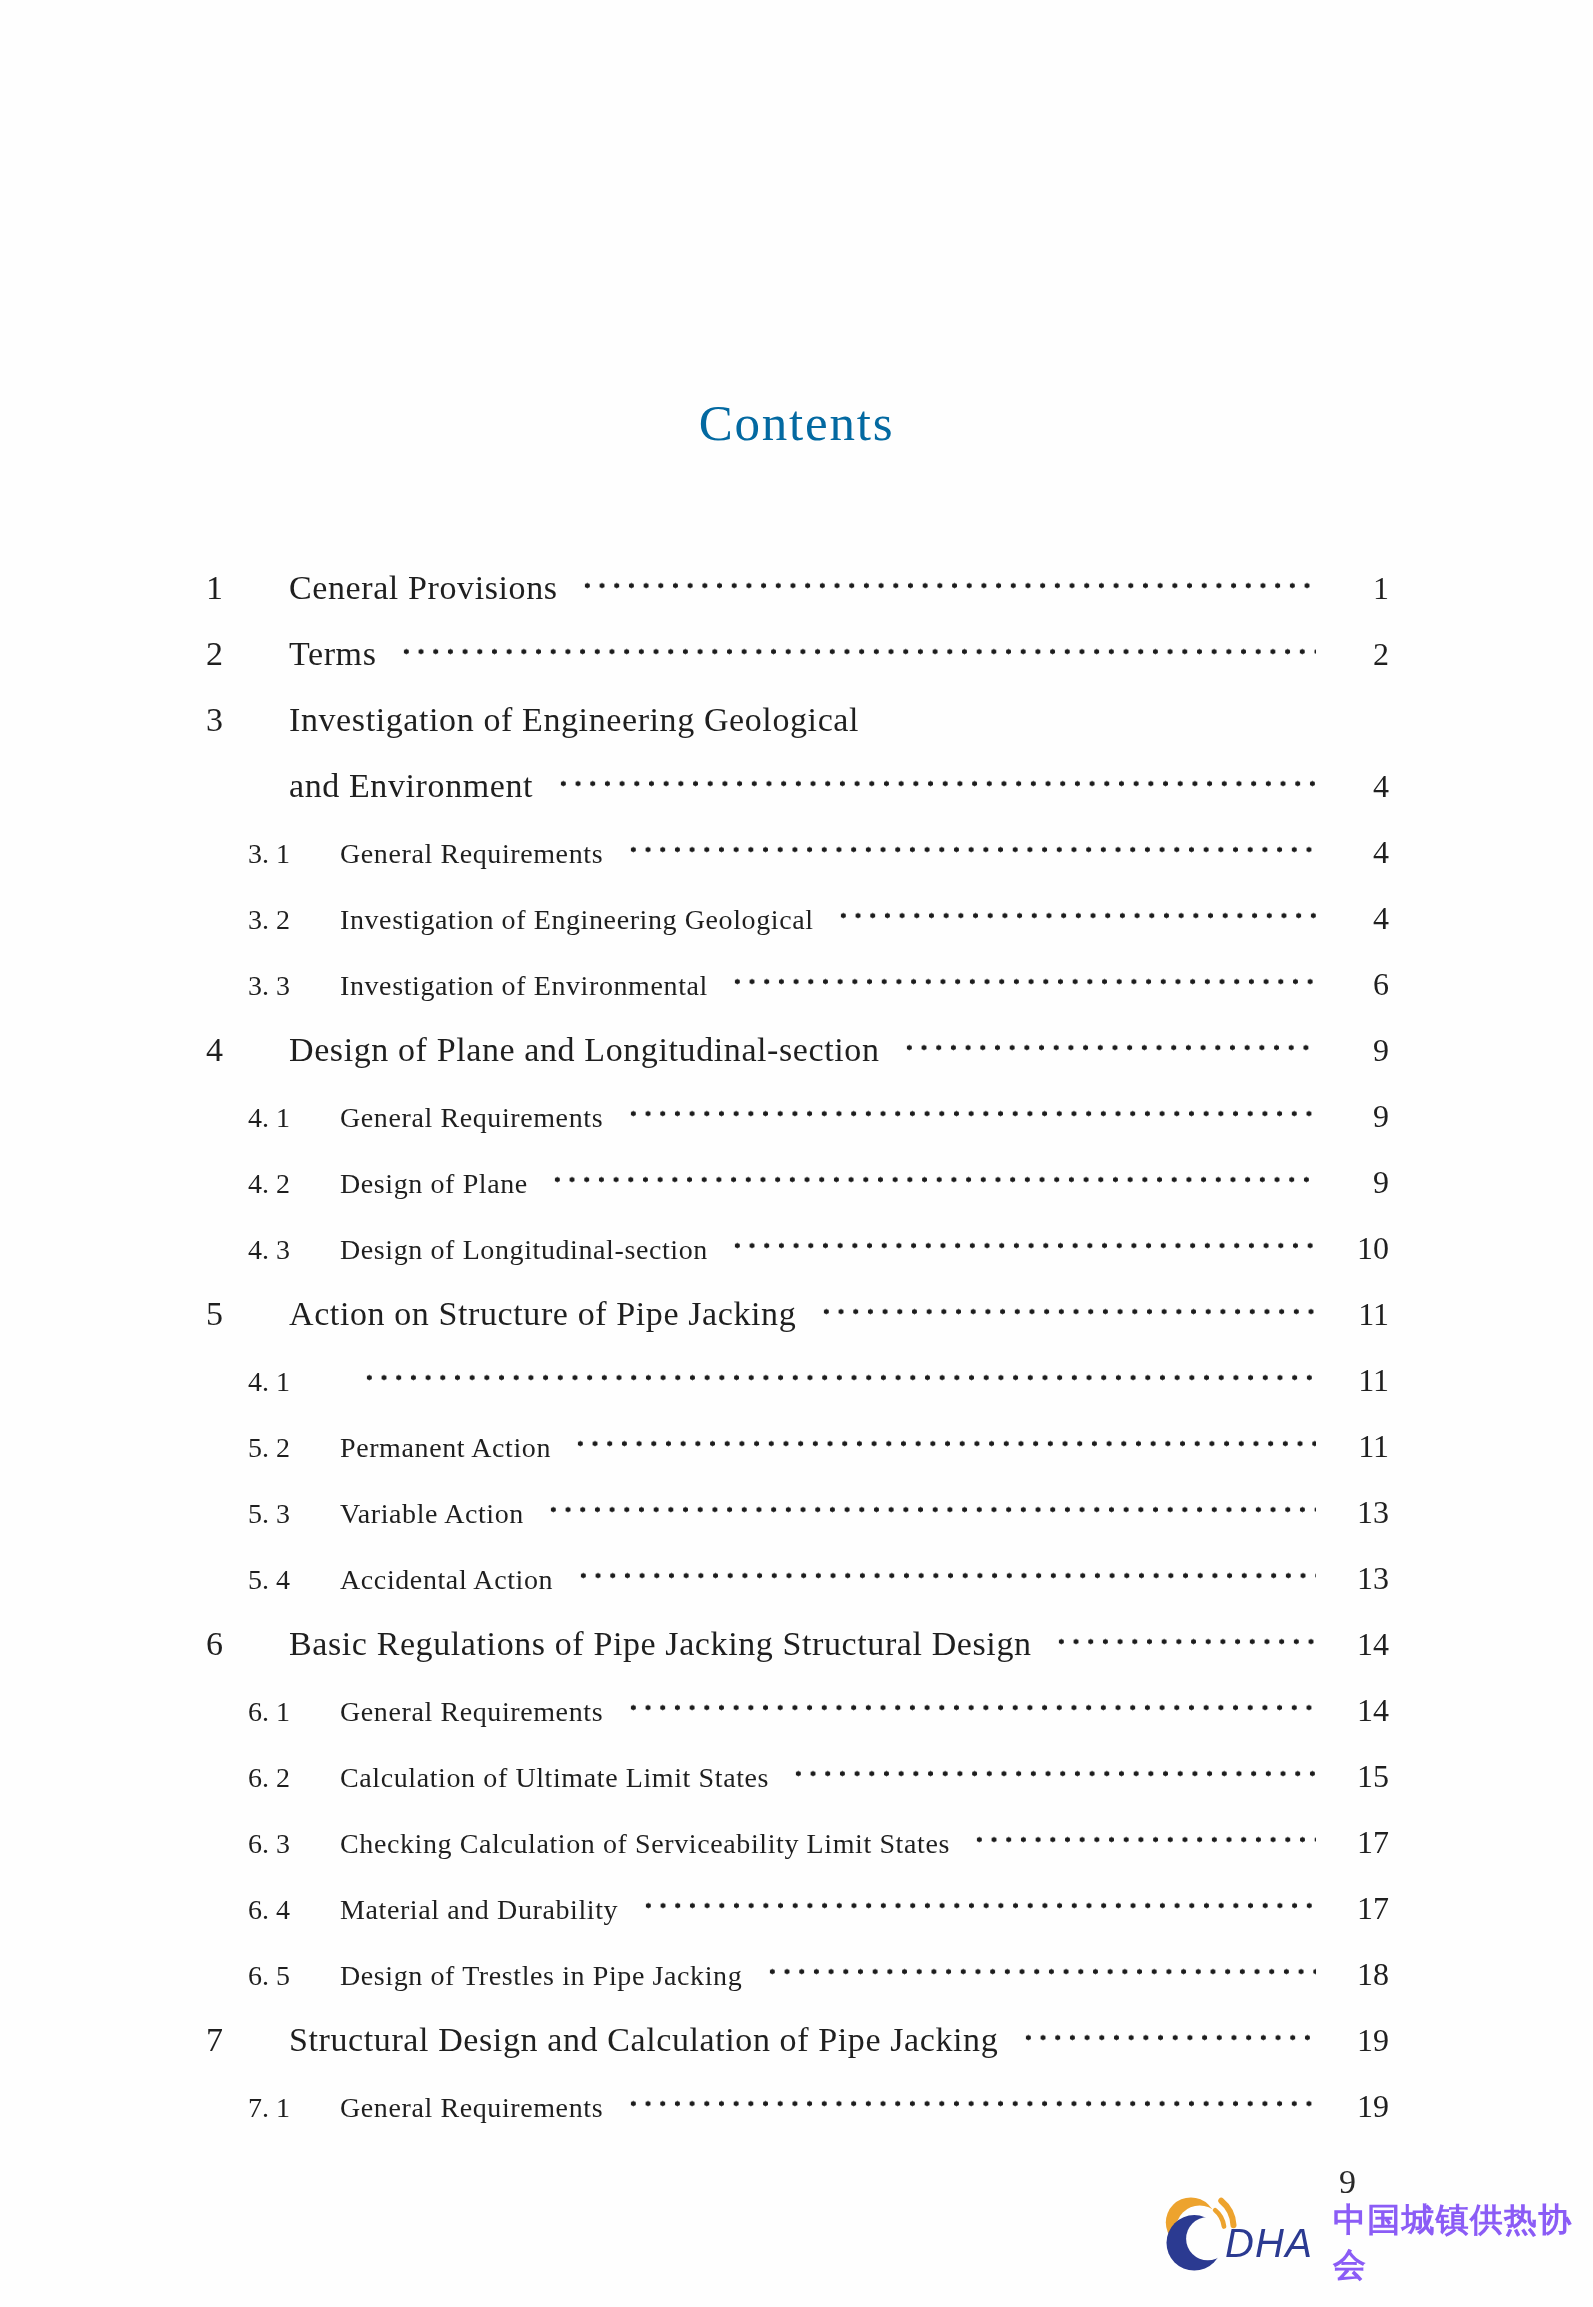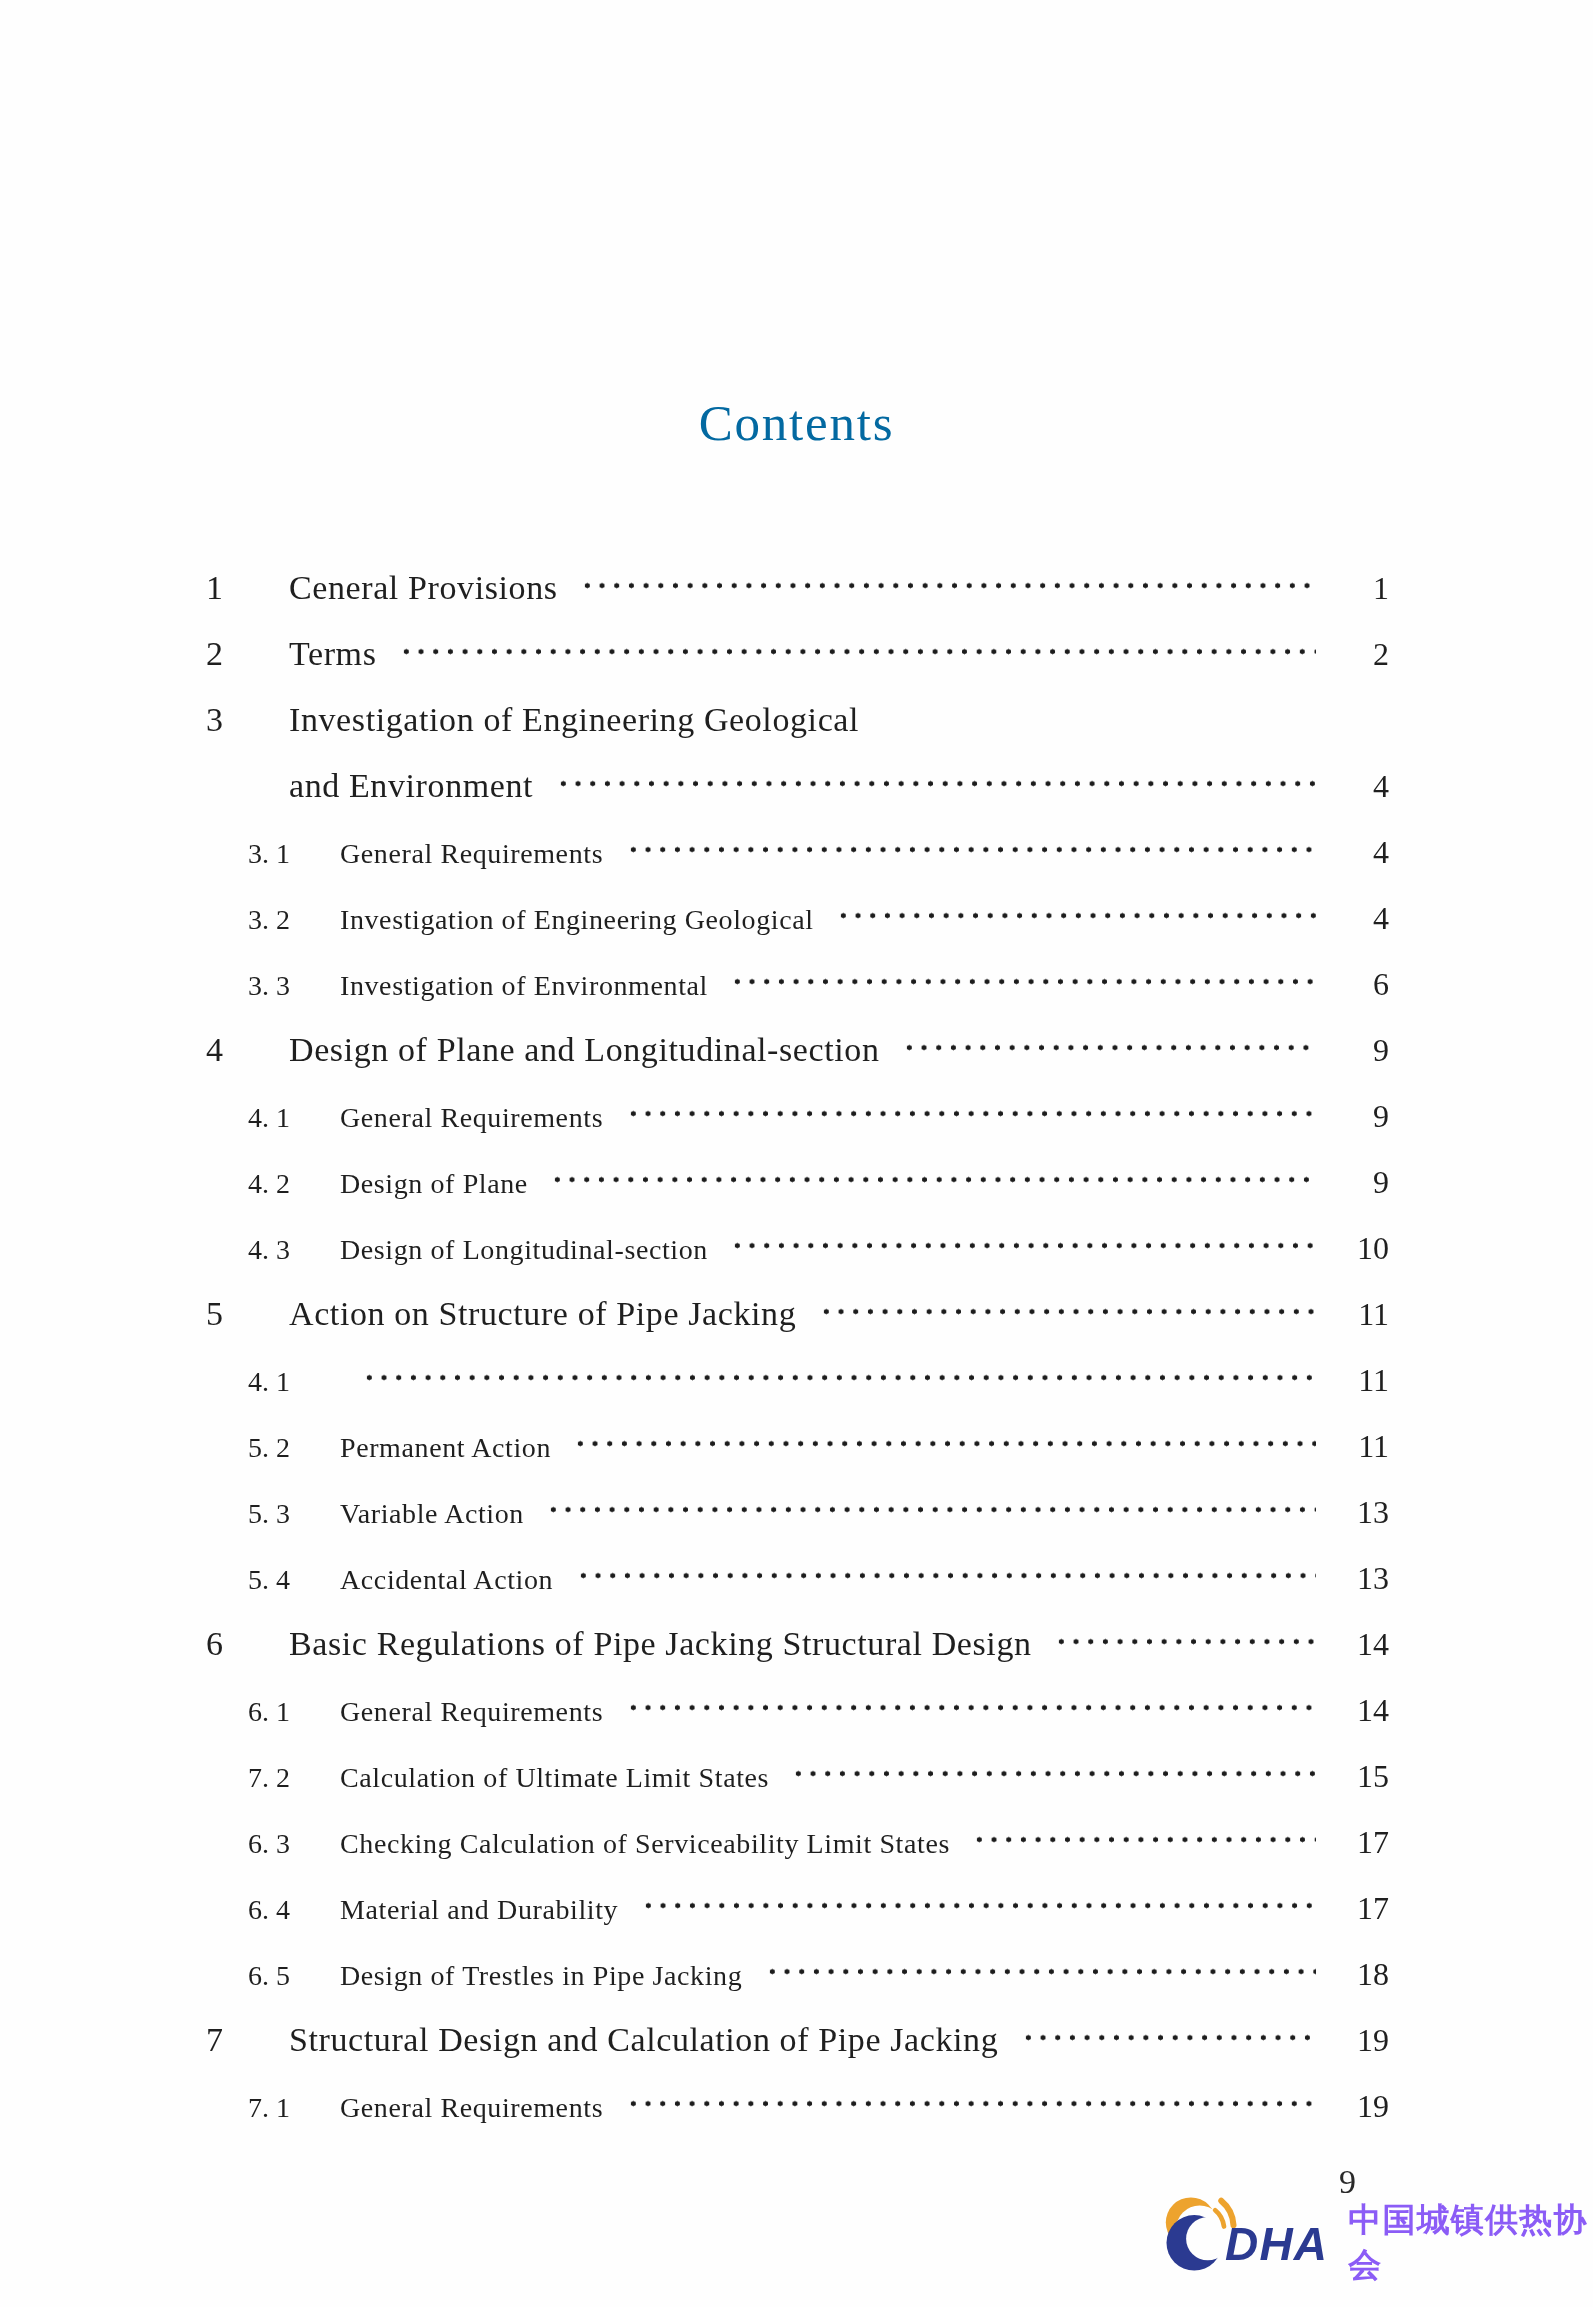--- a/index.html
+++ b/index.html
@@ -82,23 +82,23 @@
     position: absolute;
     left: 1157px;
     top: 2189px;
     height: 94px;
     display: flex;
     align-items: center;
   }
   .logo-mark { width: 88px; height: 88px; flex: 0 0 88px; }
   .logo-abbr {
     font-family: "Liberation Sans", "DejaVu Sans", sans-serif;
-    font-weight: bold;
+    font-weight: normal;
     font-style: italic;
-    font-size: 46px;
+    font-size: 40px;
     letter-spacing: 1.2px;
     margin-left: -20px;
     margin-top: 15.3px;
   }
   .logo-cn {
     font-family: "Liberation Sans", "DejaVu Sans", sans-serif;
     font-weight: 600;
     font-size: 33px;
     letter-spacing: 1.2px;
     margin-left: 20px;
@@ -212,21 +212,21 @@
         <span class="leader"></span>
         <span class="pagenum">14</span>
       </div>
       <div class="row l2">
         <span class="num">6. 1</span>
         <span class="title">General Requirements</span>
         <span class="leader"></span>
         <span class="pagenum">14</span>
       </div>
       <div class="row l2">
-        <span class="num">7. 2</span>
+        <span class="num">6. 2</span>
         <span class="title">Calculation of Ultimate Limit States</span>
         <span class="leader"></span>
         <span class="pagenum">15</span>
       </div>
       <div class="row l2">
         <span class="num">6. 3</span>
         <span class="title">Checking Calculation of Serviceability Limit States</span>
         <span class="leader"></span>
         <span class="pagenum">17</span>
       </div>

